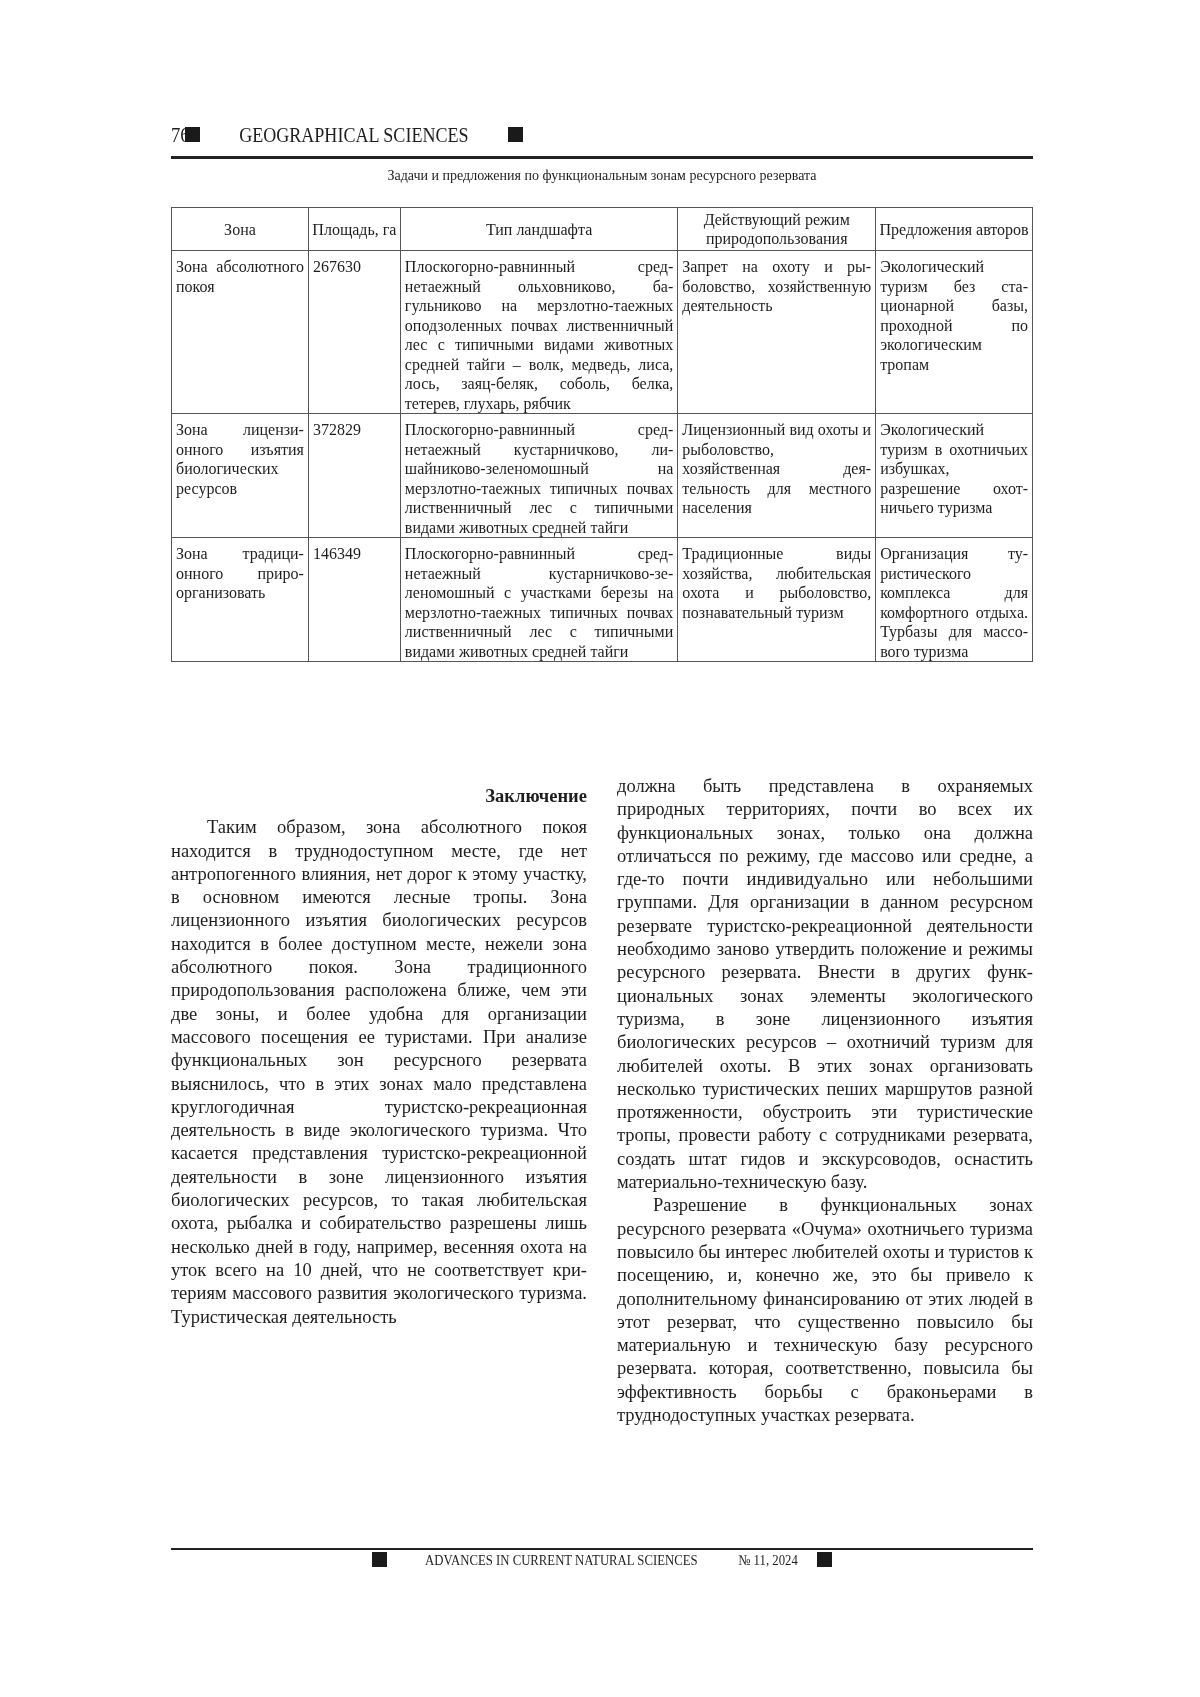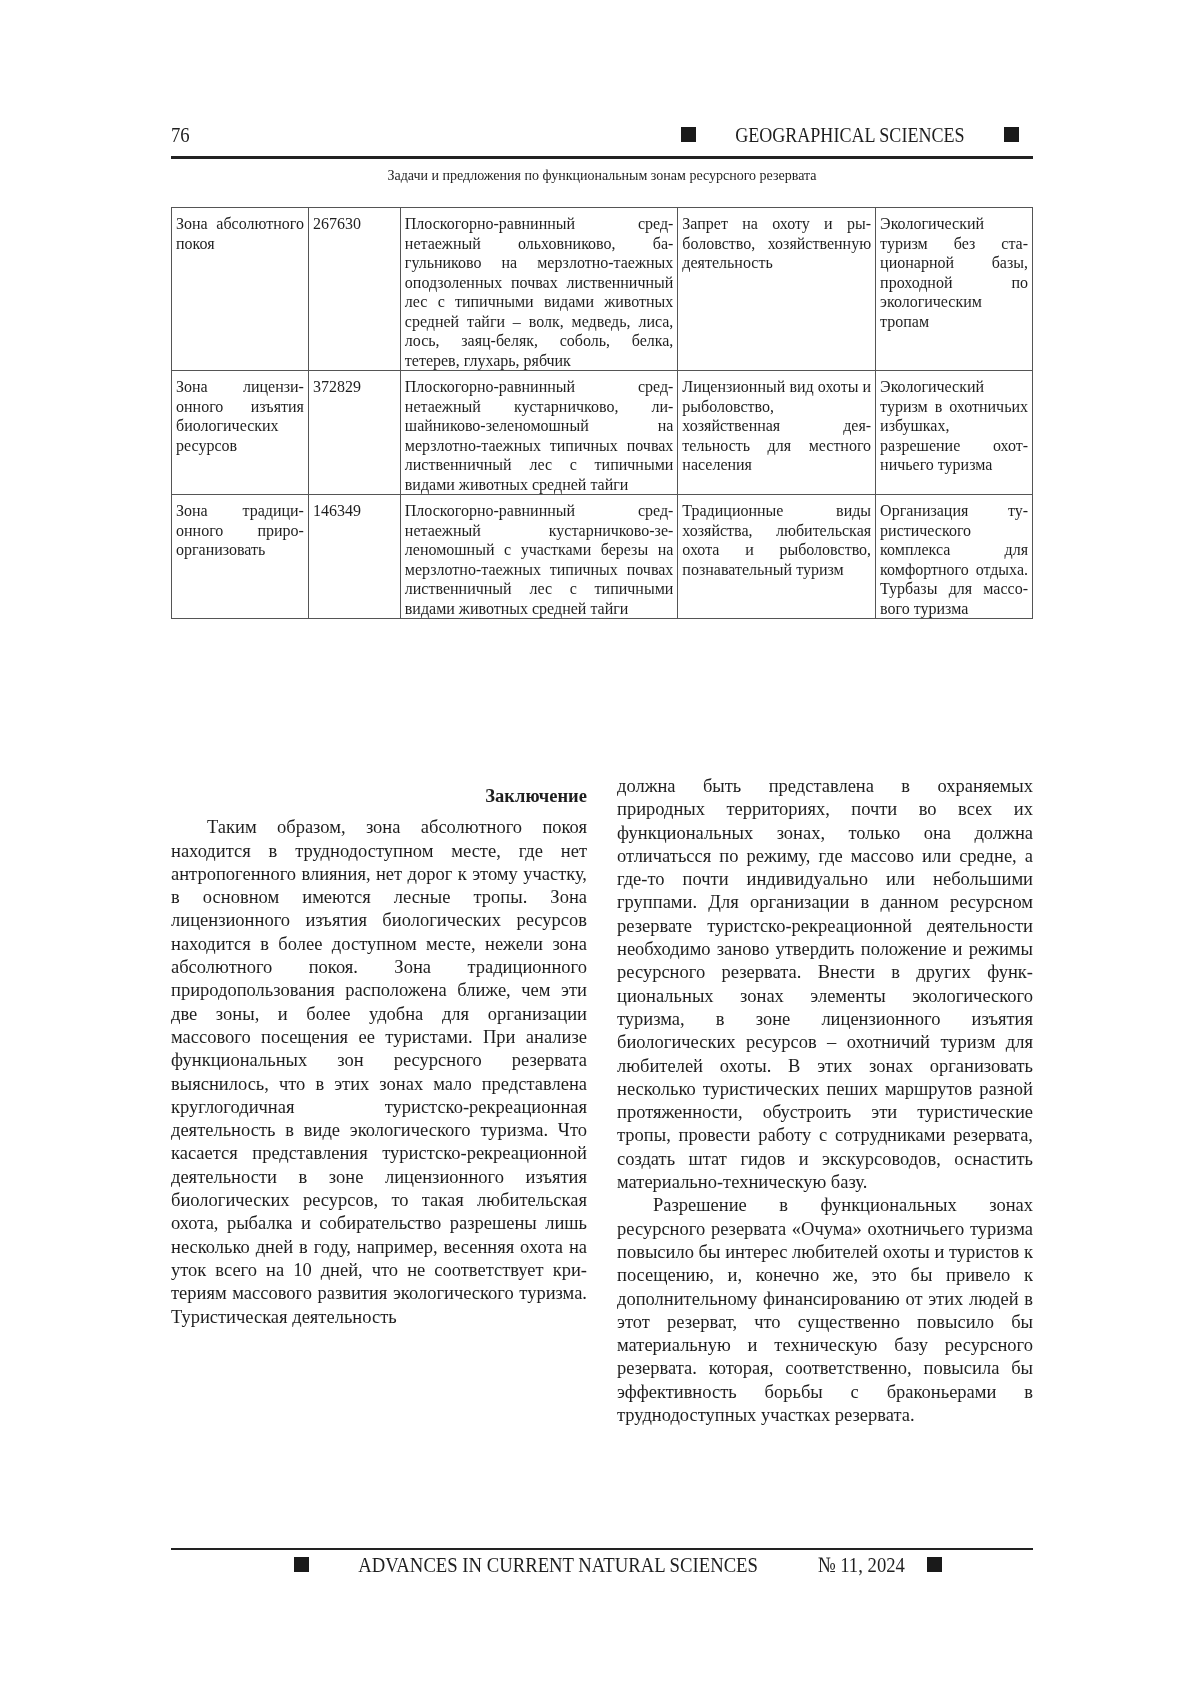--- a/index.html
+++ b/index.html
@@ -1,37 +1,37 @@
 <!DOCTYPE html>
 <html><head>
 <meta charset="utf-8">
 <style>
   html, body { margin: 0; padding: 0; background: #ffffff; }
   body { width: 1200px; height: 1697px; position: relative; overflow: hidden;
          font-family: "Liberation Serif", "DejaVu Serif", serif; color: #1e1e1e; }
   .header { position: absolute; left: 171px; top: 118px; width: 862px; height: 40px; }
   .page-num { position: absolute; left: 0; top: 4px; font-size: 22px; transform: scaleX(0.85); transform-origin: left; }
-  .running-head { position: absolute; left: 0; width: 862px; top: 4px; text-align: right; font-size: 22px; letter-spacing: 0; }
+  .running-head { position: absolute; left: 0; width: 862px; top: 4px; text-align: left; font-size: 22px; letter-spacing: 0; }
   .running-head span.t { display: inline-block; transform: scaleX(0.82); }
   .sq { display: inline-block; width: 15px; height: 15px; background: #1a1a1a; vertical-align: middle; margin: 0 14px; position: relative; top: -2px; }
   .rule-top { position: absolute; left: 171px; top: 156px; width: 862px; height: 3px; background: #222; }
   .table-title { position: absolute; left: 171px; top: 168px; width: 862px; text-align: center; font-size: 14px; }
   table.zones { position: absolute; left: 171px; top: 207px; width: 862px; border-collapse: collapse; font-size: 16px; line-height: 19.5px; }
   table.zones td, table.zones th { border: 1.5px solid #555; padding: 6px 4px 0 4px; vertical-align: top; font-weight: normal; }
   table.zones th { text-align: center; vertical-align: middle; line-height: 19px; padding: 2px 3px; }
   table.zones td.j { text-align: justify; }
   table.zones td.c { }
   .col-body { position: absolute; top: 775px; width: 416px; font-size: 18.5px; line-height: 23.3px; text-align: justify; hyphens: manual; }
   .col-left { left: 171px; }
   .col-right { left: 617px; }
   .col-body p { margin: 0; text-indent: 36px; }
   .col-body p.noindent { text-indent: 0; }
   .col-body h3 { margin: 10px 0 8px 0; font-size: 18.5px; text-align: right; font-weight: bold; }
   .rule-bottom { position: absolute; left: 171px; top: 1548px; width: 862px; height: 2px; background: #222; }
-  .footer { position: absolute; left: 187px; top: 1552px; width: 862px; text-align: center; font-size: 22px; }
+  .footer { position: absolute; left: 171px; top: 1552px; width: 862px; text-align: center; font-size: 15px; }
   .footer span.t { display: inline-block; transform: scaleX(0.85); }
 </style>
 </head>
 <body>
 
 <div class="header">
   <span class="page-num">76</span>
   <div class="running-head">
     <span class="sq"></span><span class="t">GEOGRAPHICAL SCIENCES</span><span class="sq"></span>
   </div>
@@ -42,20 +42,27 @@
 
 <table class="zones">
   <colgroup>
     <col style="width:137px">
       <col style="width:92px">
       <col style="width:278px">
       <col style="width:198px">
       <col style="width:157px">
   </colgroup>
   <tbody>
+      <tr>
+    <th>Зона</th>
+    <th>Площадь, га</th>
+    <th>Тип ландшафта</th>
+    <th>Действующий режим природопользования</th>
+    <th>Предложения авторов</th>
+  </tr>
   <tr>
     <td class="j">Зона абсолют­ного покоя</td>
     <td class="c">267630</td>
     <td class="j">Плоскогорно-равнинный сред­нетаежный ольховниково, ба­гульниково на мерзлотно-та­ежных оподзоленных почвах лиственничный лес с типич­ными видами животных сред­ней тайги – волк, медведь, лиса, лось, заяц-беляк, соболь, белка, тетерев, глухарь, рябчик</td>
     <td class="j">Запрет на охоту и ры­боловство, хозяйствен­ную деятельность</td>
     <td class="j">Экологический туризм без ста­ционарной базы, проходной по экологическим тропам</td>
   </tr>
   <tr>
     <td class="j">Зона лицензи­онного изъятия биологических ресурсов</td>
     <td class="c">372829</td>

